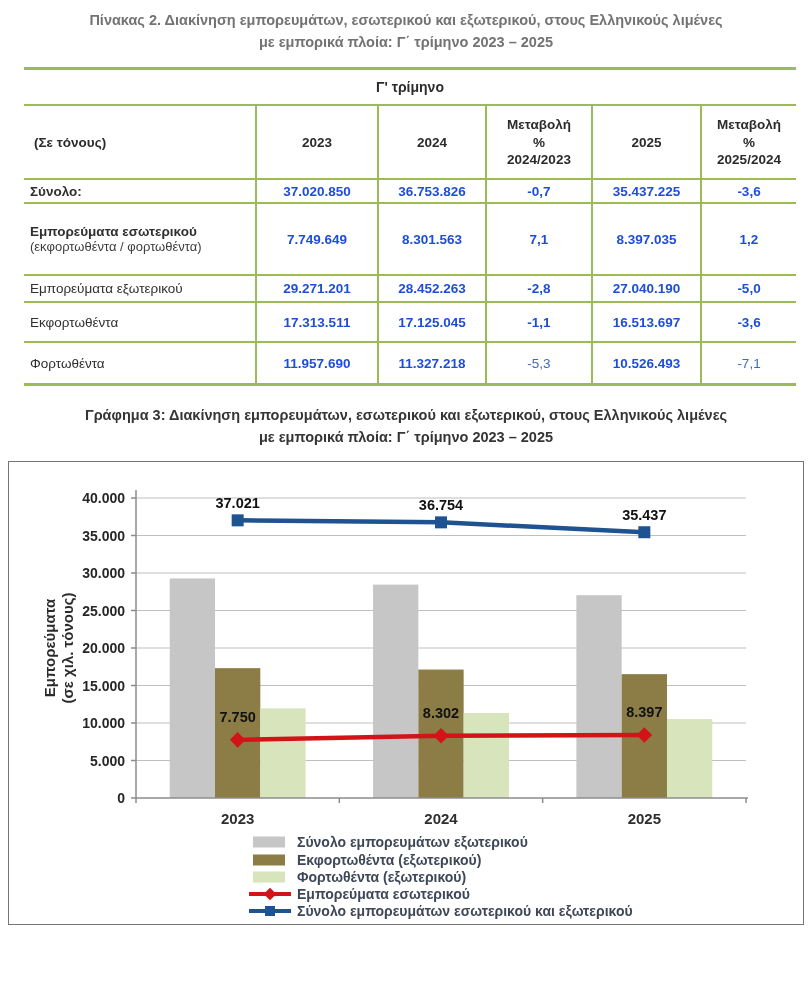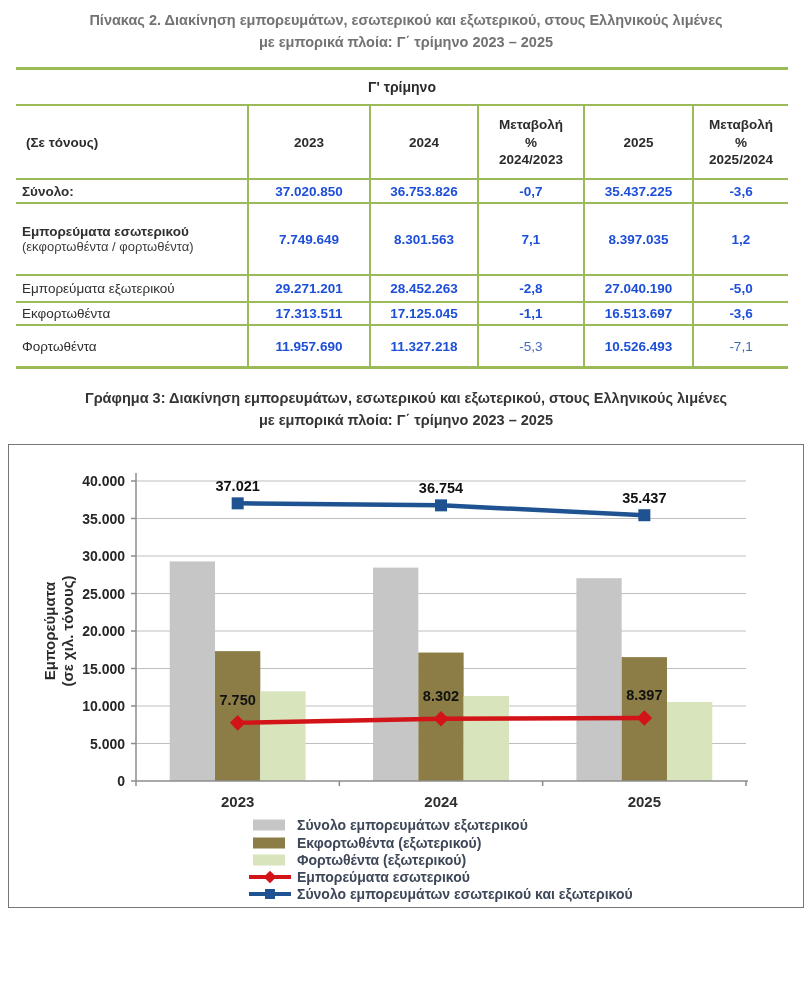--- a/index.html
+++ b/index.html
@@ -7,29 +7,29 @@
     width:812px;height:988px;overflow:hidden;background:#ffffff;
     font-family:"Liberation Sans", sans-serif;color:#2d2d2d;
   }
   .doc-title{
     text-align:center;font-weight:bold;font-size:14.5px;color:#737373;
     line-height:1.55;padding-top:9px;
   }
   
   table.cargo{
     border-collapse:collapse;table-layout:fixed;
-    width:772px;margin:13px 0 0 16px;font-size:13.5px;color:#2b2b2b;
+    width:772px;margin:13px 0 0 24px;font-size:13.5px;color:#2b2b2b;
   }
   table.cargo td{padding:2px 6px;vertical-align:middle;}
   .rh-group{height:37px;}
   .rh-hdr{height:74px;}
   .rh1{height:24px;}
   .rh2{height:72px;}
   .rh3{height:27px;}
-  .rh4{height:23px;}
+  .rh4{height:40px;}
   .rh5{height:42px;}
   td.group-hdr{
     text-align:center;font-weight:bold;font-size:14px;
     border-top:3px solid #9BBB59;border-bottom:2px solid #9BBB59;
   }
   tr.hdr td{
     font-weight:bold;text-align:center;line-height:1.3;white-space:pre-line;
     border-bottom:2px solid #9BBB59;
   }
   tr.hdr td.c0{text-align:left;padding-left:10px;white-space:normal;}

